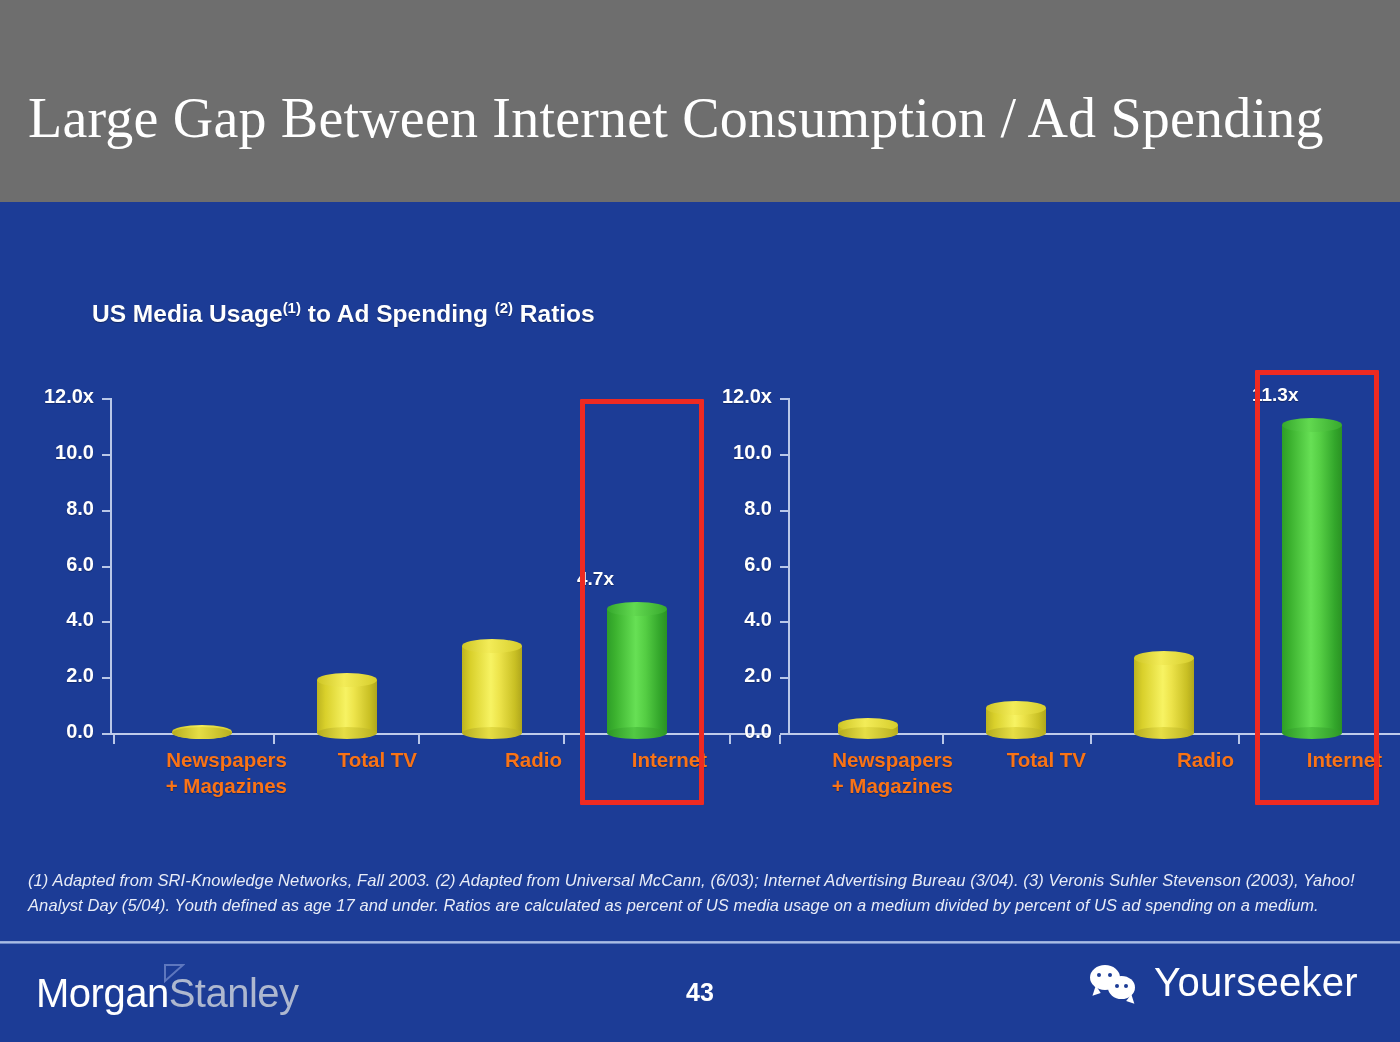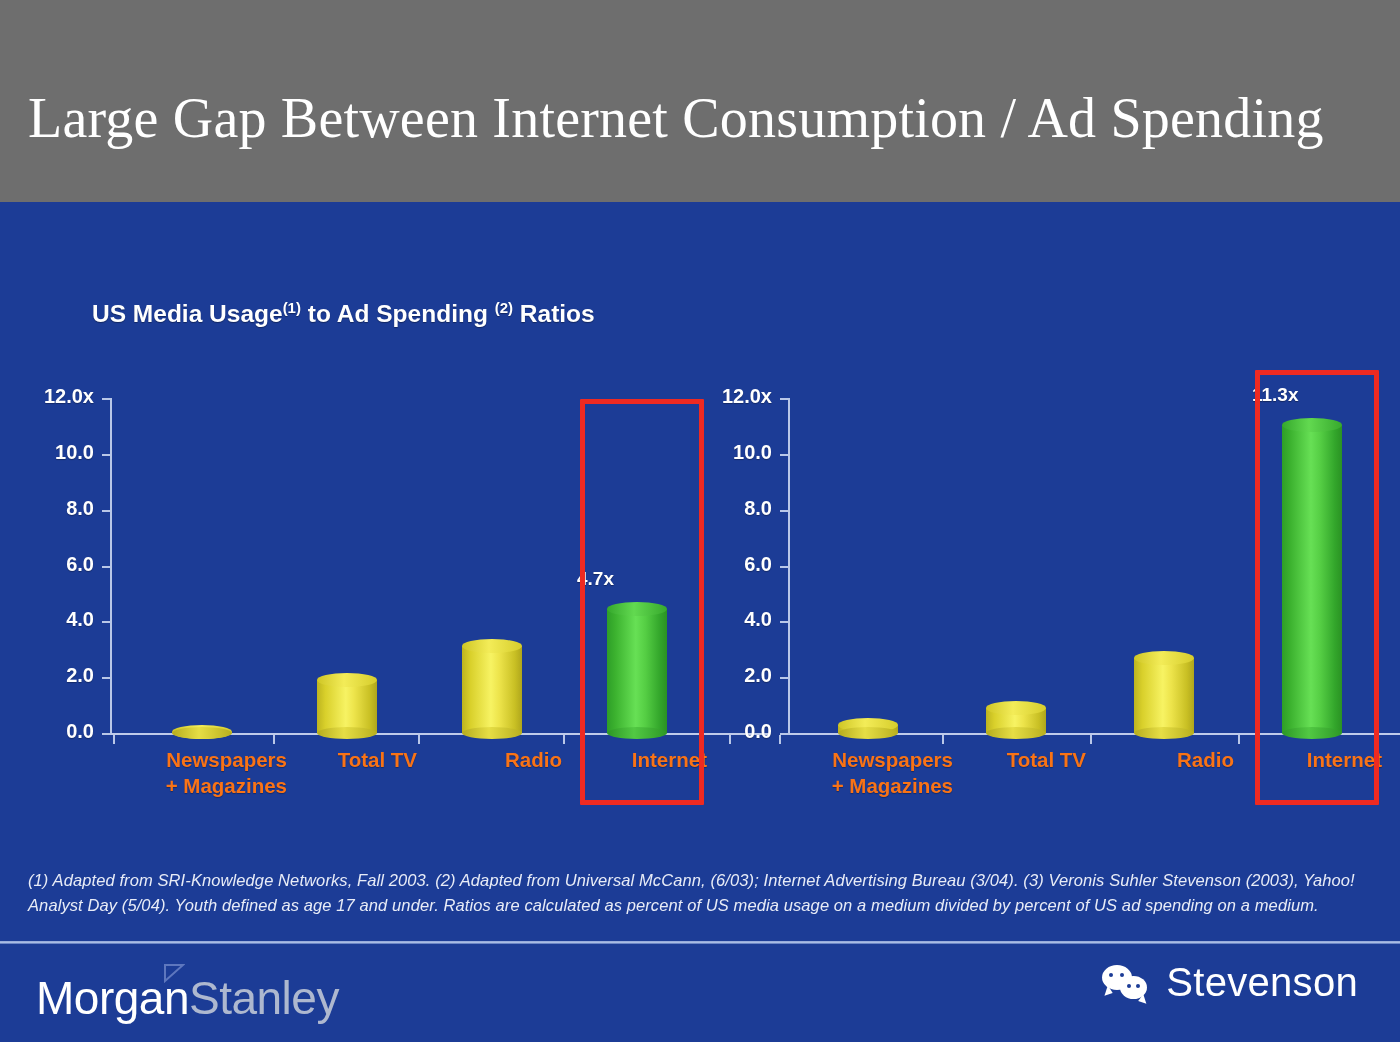--- a/index.html
+++ b/index.html
@@ -115,21 +115,21 @@
   }
   .footer-rule{
     position:absolute;left:0;top:941px;width:1400px;height:3px;
     background:linear-gradient(to bottom,#8FA4D6 0%,#A9BCE4 50%,#4E6BB5 100%);
   }
 
   
   .ms-logo{
     position:absolute;left:36px;top:971px;
     font-family:"Liberation Sans", sans-serif;
-    font-size:46px;font-weight:normal;letter-spacing:-0.5px;
+    font-size:40px;font-weight:normal;letter-spacing:-0.5px;
     white-space:nowrap;
   }
   .ms-logo .m{color:#FFFFFF;}
   .ms-logo .s{color:#AEB8CF;}
   .ms-mark{
     position:absolute;left:163px;top:963px;width:22px;height:20px;
   }
   .page-no{
     position:absolute;left:0;top:978px;width:1400px;text-align:center;
     font-size:25px;font-weight:bold;color:#FFFFFF;
@@ -280,28 +280,29 @@
 
   <div class="ms-logo">
     <span class="m">Morgan</span><span class="s">Stanley</span>
   </div>
   <div class="ms-mark">
     <svg width="22" height="20" viewBox="0 0 22 20">
         <polygon points="2,2 20,2 2,18" fill="none" stroke="#5E77BE" stroke-width="2"></polygon>
       </svg>
   </div>
 
+  <div class="page-no">43</div>
 
   <div class="seeker">
     <span class="wechat-icon">
       <span class="b1"></span>
         <span class="t1"></span>
       <span class="b2"></span>
         <span class="t2"></span>
       <span class="e" style="left:7px;top:10px;"></span>
       <span class="e" style="left:18px;top:10px;"></span>
       <span class="e" style="left:25px;top:21px;"></span>
       <span class="e" style="left:34px;top:21px;"></span>
     </span>
-    <span class="seeker-text">Stevenson</span>
+    <span class="seeker-text">Yourseeker</span>
   </div>
 
 </div>
 
 </body></html>

